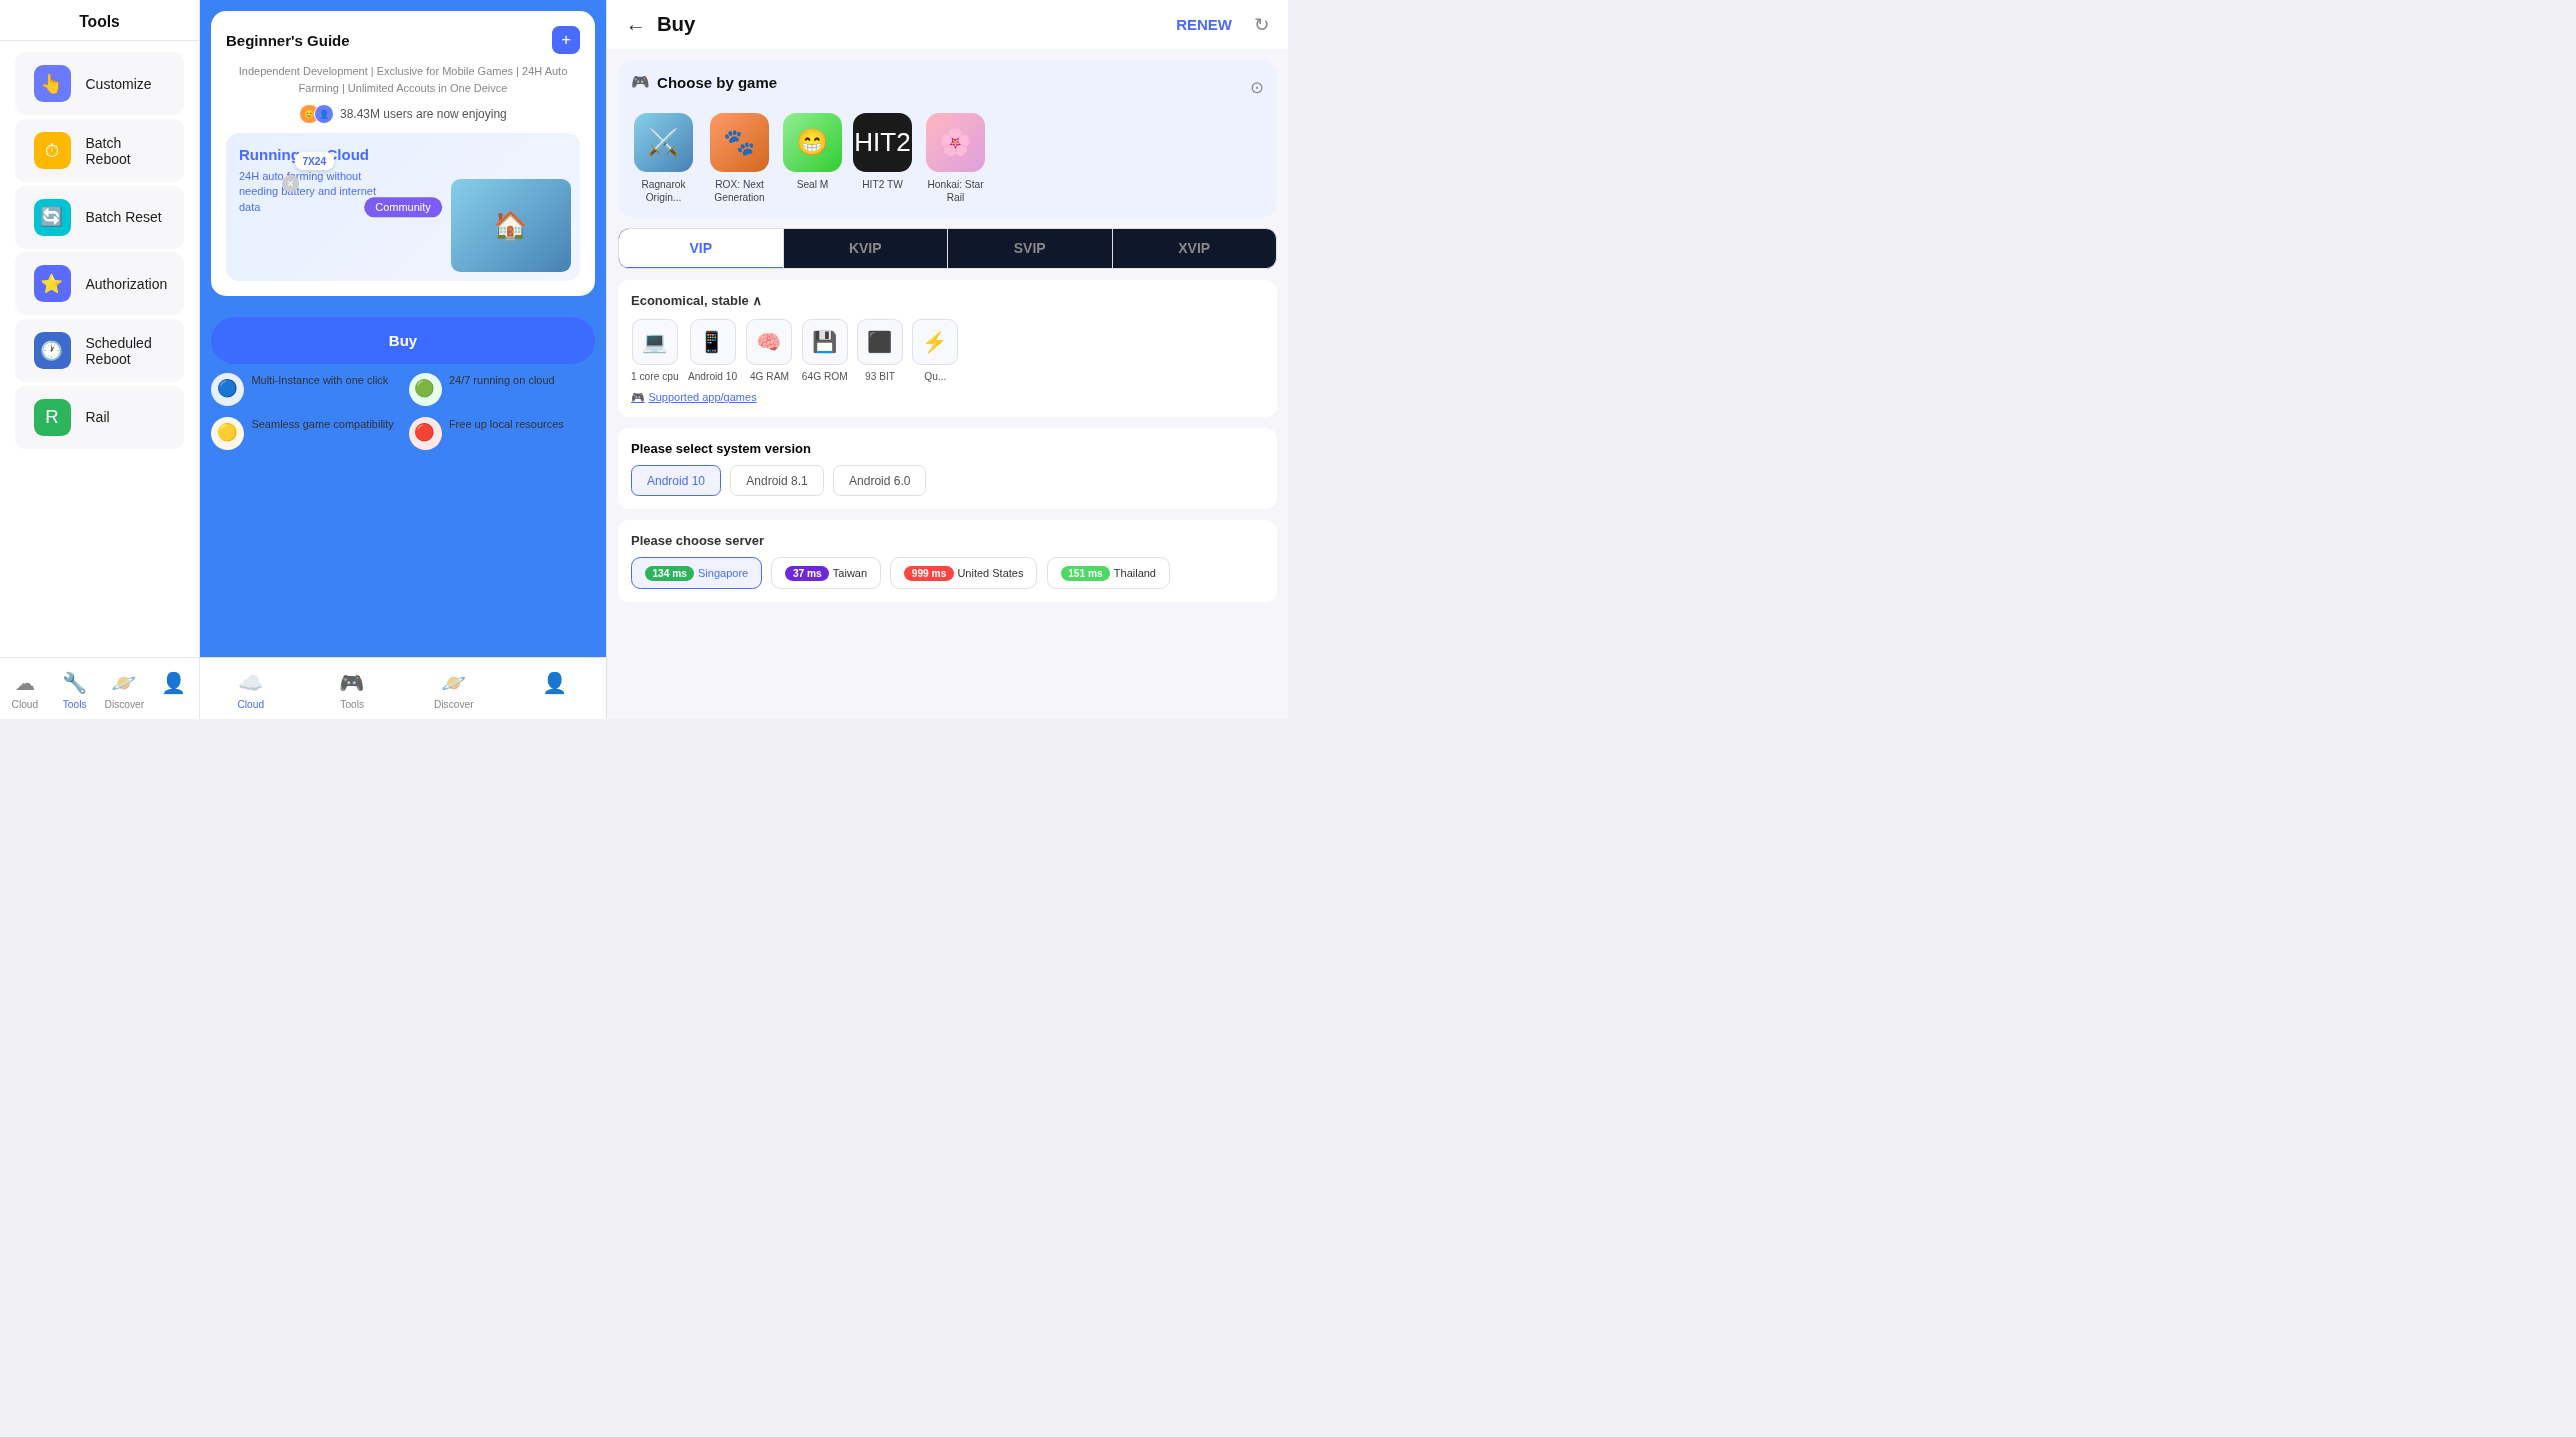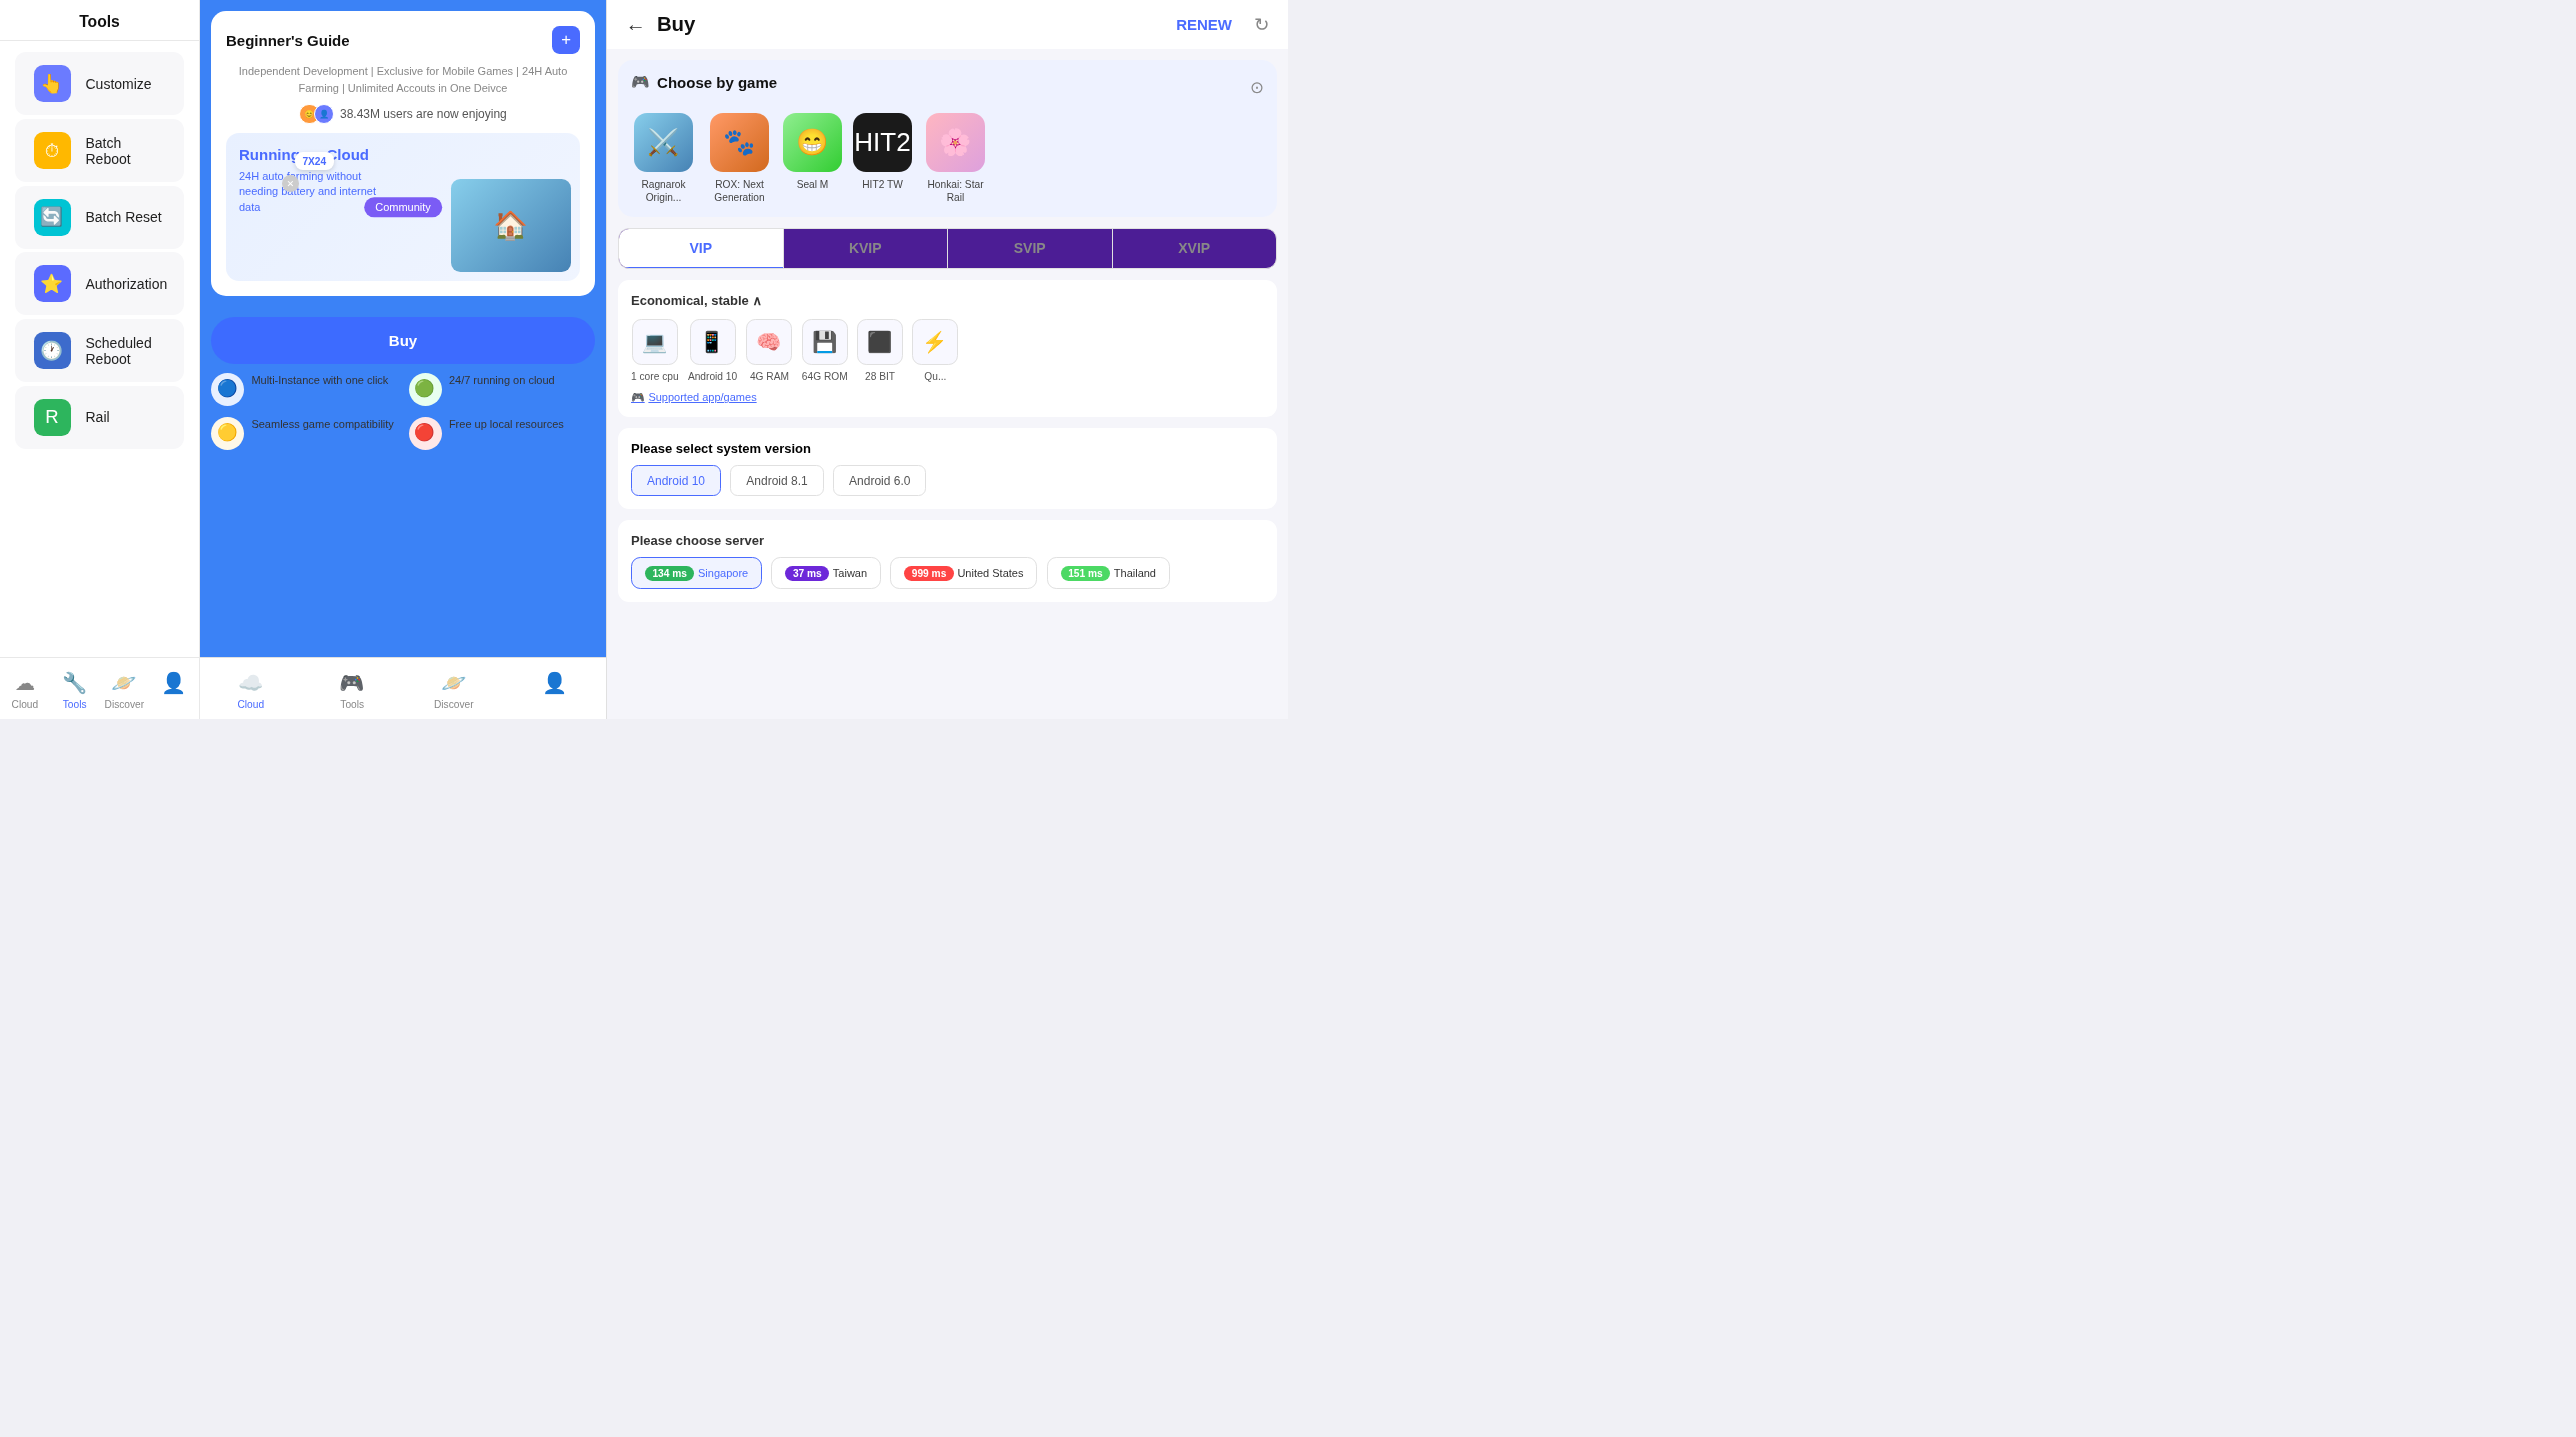--- a/index.html
+++ b/index.html
@@ -381,21 +381,21 @@
       line-height: 1.3;
     }
 
     
     .vip-tabs {
       margin: 0 11px;
       display: flex;
       border-radius: 11px;
       overflow: hidden;
       border: 0.9px solid #e0e0e0;
-      background: #4c1d95;
+      background: #0f172a;
     }
     .vip-tab {
       flex: 1;
       padding: 11px;
       text-align: center;
       font-size: 14px;
       font-weight: 600;
       cursor: pointer;
       color: #888;
     }
@@ -740,21 +740,21 @@
         <div class="spec-item">
     <div class="spec-icon-box">🧠</div>
     <span class="spec-label">4G RAM</span>
   </div>
         <div class="spec-item">
     <div class="spec-icon-box">💾</div>
     <span class="spec-label">64G ROM</span>
   </div>
         <div class="spec-item">
     <div class="spec-icon-box">⬛</div>
-    <span class="spec-label">28 BIT</span>
+    <span class="spec-label">93 BIT</span>
   </div>
         <div class="spec-item">
     <div class="spec-icon-box">⚡</div>
     <span class="spec-label">Qu...</span>
   </div>
       </div>
     <div class="supported-link">
       <span>🎮</span>
       <span>Supported app/games</span>
     </div>

